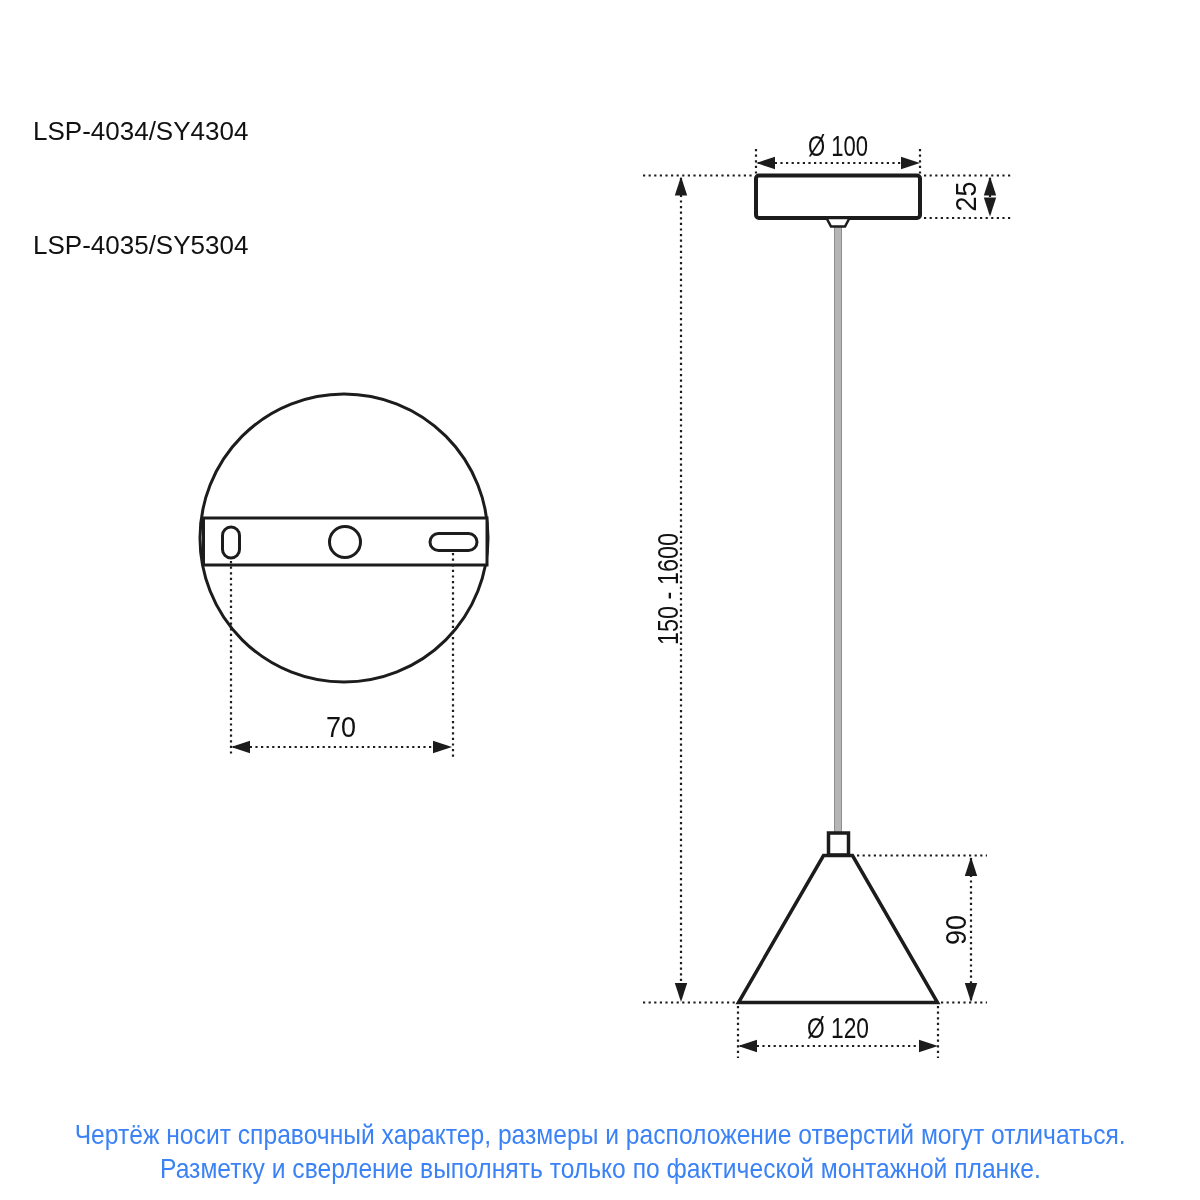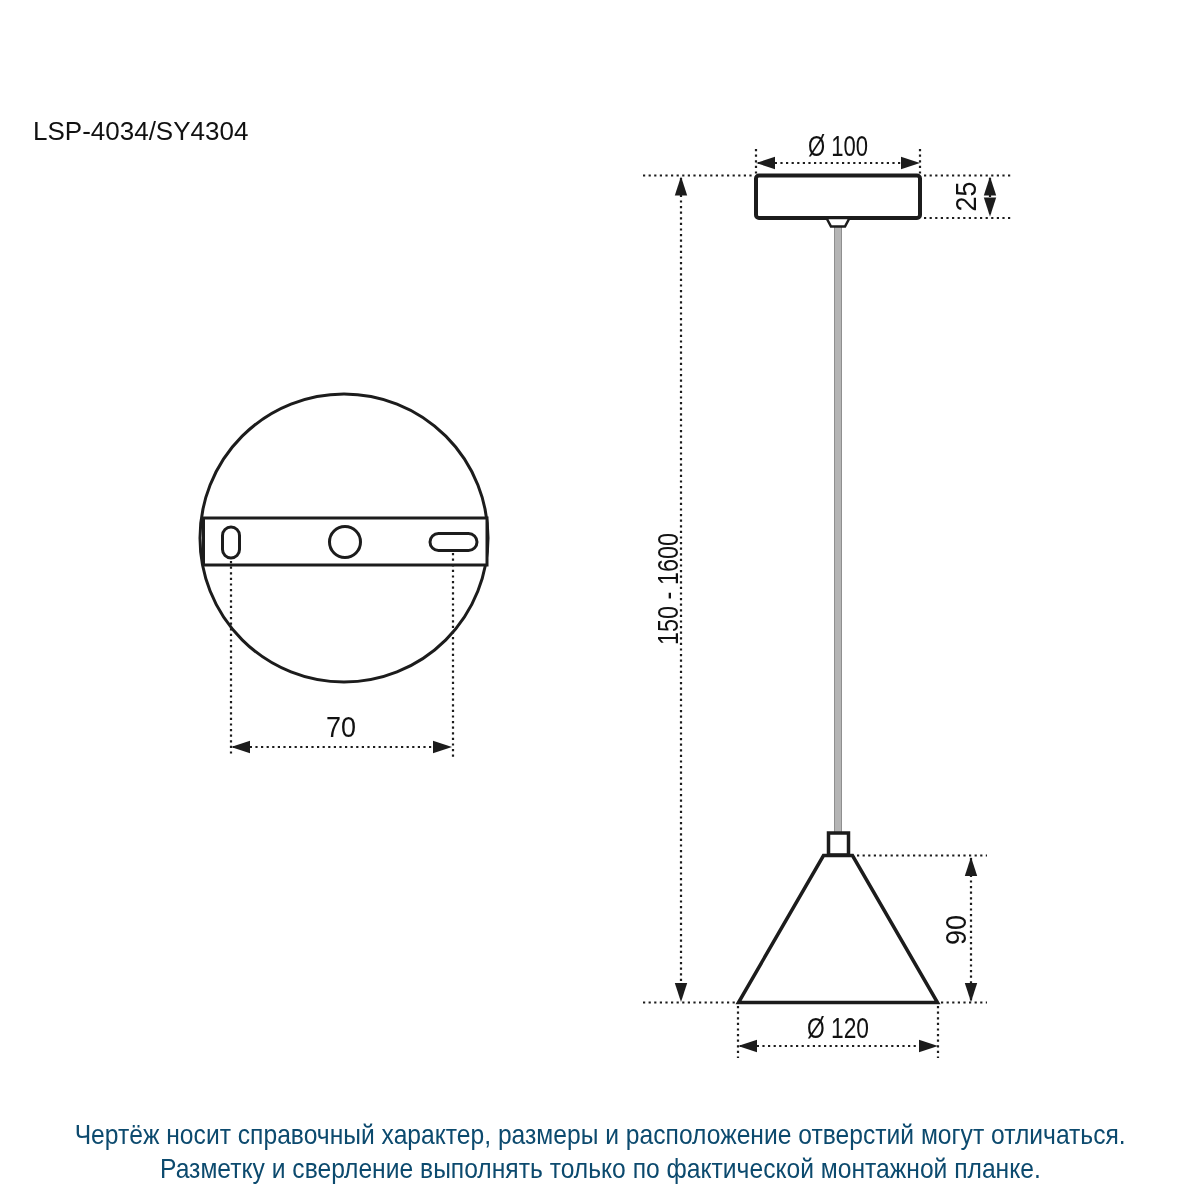--- a/index.html
+++ b/index.html
@@ -33,36 +33,37 @@
   .dim-text{
     fill:#111;
     font-family:"Liberation Sans", sans-serif;
     font-size:30px;
   }
   .cord{fill:var(--cord-fill);stroke:var(--cord-edge);stroke-width:1;}
   .footnote{
     position:absolute;left:0;right:0;top:1118px;
     text-align:center;
     font-size:28px;line-height:34px;
-    color:#0c4a6e;
+    color:#3b82f6;
   }
   .footnote .condense{
     display:inline-block;
     transform:scaleX(0.88);
     transform-origin:50% 50%;
     white-space:pre;
   }
 </style>
 </head>
 <body>
 
 <div class="page">
 
   <div class="title-block">
     <div>LSP-4034/SY4304</div>
+    <div>LSP-4035/SY5304</div>
   </div>
 
   <svg class="drawing-svg" width="1200" height="1200" viewBox="0 0 1200 1200">
 
     <g>
       <circle class="shape thin" cx="344" cy="538" r="144"></circle>
       <rect class="shape thin" x="203.5" y="518" width="283.5" height="47"></rect>
       <rect class="shape thin" x="222.5" y="527" width="17" height="31" rx="8.5"></rect>
       <circle class="shape thin" cx="345" cy="542" r="15.5"></circle>
       <rect class="shape thin" x="430" y="533.5" width="47" height="17" rx="8.5"></rect>

